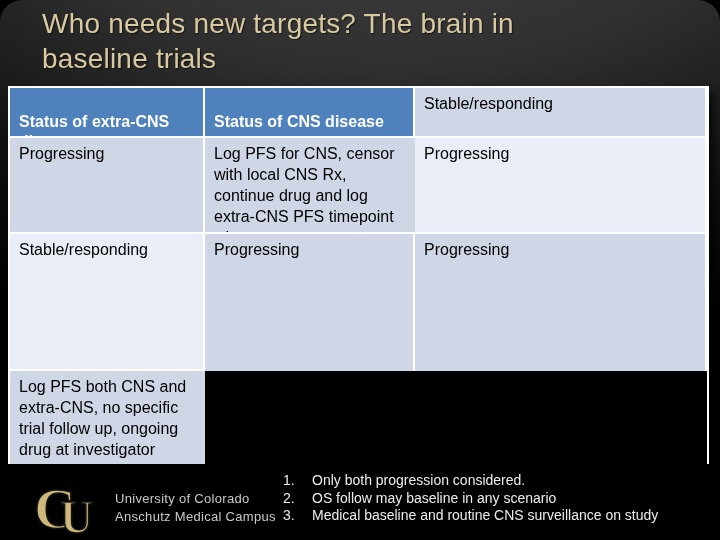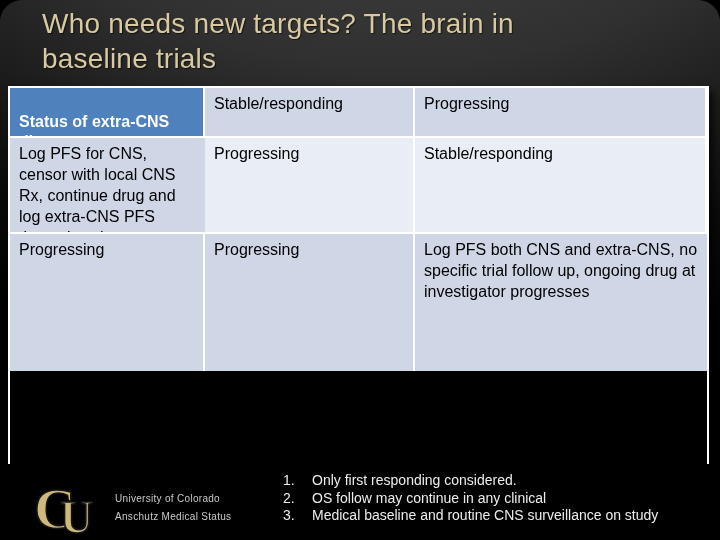--- a/index.html
+++ b/index.html
@@ -40,21 +40,21 @@
   }
   .band-a{background:var(--row-band-dark,#CFD6E6);color:#000;}
   .band-b{background:var(--row-band-light,#E9EDF5);color:#000;}
   .logo{
     position:absolute;left:34px;top:482px;
     display:flex;align-items:center;
   }
   .logo-text{
     margin-left:9px;
     color:var(--logo-text,#C9C9C9);
-    font-size:10px;line-height:18px;letter-spacing:0.3px;
+    font-size:13px;line-height:18px;letter-spacing:0.3px;
   }
   .footnotes{
     position:absolute;left:283px;top:472px;width:430px;
     color:var(--footnote-text,#EDEDED);
     font-size:14px;line-height:17.5px;
     list-style:none;margin:0;padding:0;
   }
   .fn{display:flex;}
   .fn-num{width:20px;flex:0 0 20px;}
   .fn-text{padding-left:9px;}
@@ -64,52 +64,53 @@
 
 <div class="slide">
 
   <div class="title">
     <span>Who needs new targets? The brain in</span><br>
     <span>baseline trials</span>
   </div>
 
   <div class="tbl">
     <div class="cell th">Status of extra-CNS disease</div>
+    <div class="cell th">Status of CNS disease</div>
 
     <div class="cell band-a">Stable/responding</div>
     <div class="cell band-a">Progressing</div>
     <div class="cell band-a last-col">Log PFS for CNS, censor with local CNS Rx, continue drug and log extra-CNS PFS timepoint when occurs</div>
 
     <div class="cell band-b">Progressing</div>
     <div class="cell band-b">Stable/responding</div>
 
     <div class="cell band-a last-row">Progressing</div>
     <div class="cell band-a last-row">Progressing</div>
     <div class="cell band-a last-col last-row">Log PFS both CNS and extra-CNS, no specific trial follow up, ongoing drug at investigator progresses</div>
   </div>
 
   <div class="logo">
     <svg width="72" height="52" viewBox="0 0 72 52">
       <text x="0" y="46" font-family="Liberation Serif, serif" font-weight="bold" font-size="58" fill="#CFB87C" stroke="#141414" stroke-width="1.6">C</text>
       <text x="26" y="51" font-family="Liberation Serif, serif" font-weight="bold" font-size="46" fill="#CFB87C" stroke="#141414" stroke-width="1.6">U</text>
     </svg>
     <div class="logo-text">
       <div>University of Colorado</div>
-      <div>Anschutz Medical Status</div>
+      <div>Anschutz Medical Campus</div>
     </div>
   </div>
 
   <ol class="footnotes">
     <li class="fn">
       <span class="fn-num">1.</span>
-      <span class="fn-text">Only first responding considered.</span>
+      <span class="fn-text">Only both progression considered.</span>
     </li>
     <li class="fn">
       <span class="fn-num">2.</span>
-      <span class="fn-text">OS follow may continue in any clinical</span>
+      <span class="fn-text">OS follow may baseline in any scenario</span>
     </li>
     <li class="fn">
       <span class="fn-num">3.</span>
       <span class="fn-text">Medical baseline and routine CNS surveillance on study</span>
     </li>
   </ol>
 
 </div>
 
 </body></html>

